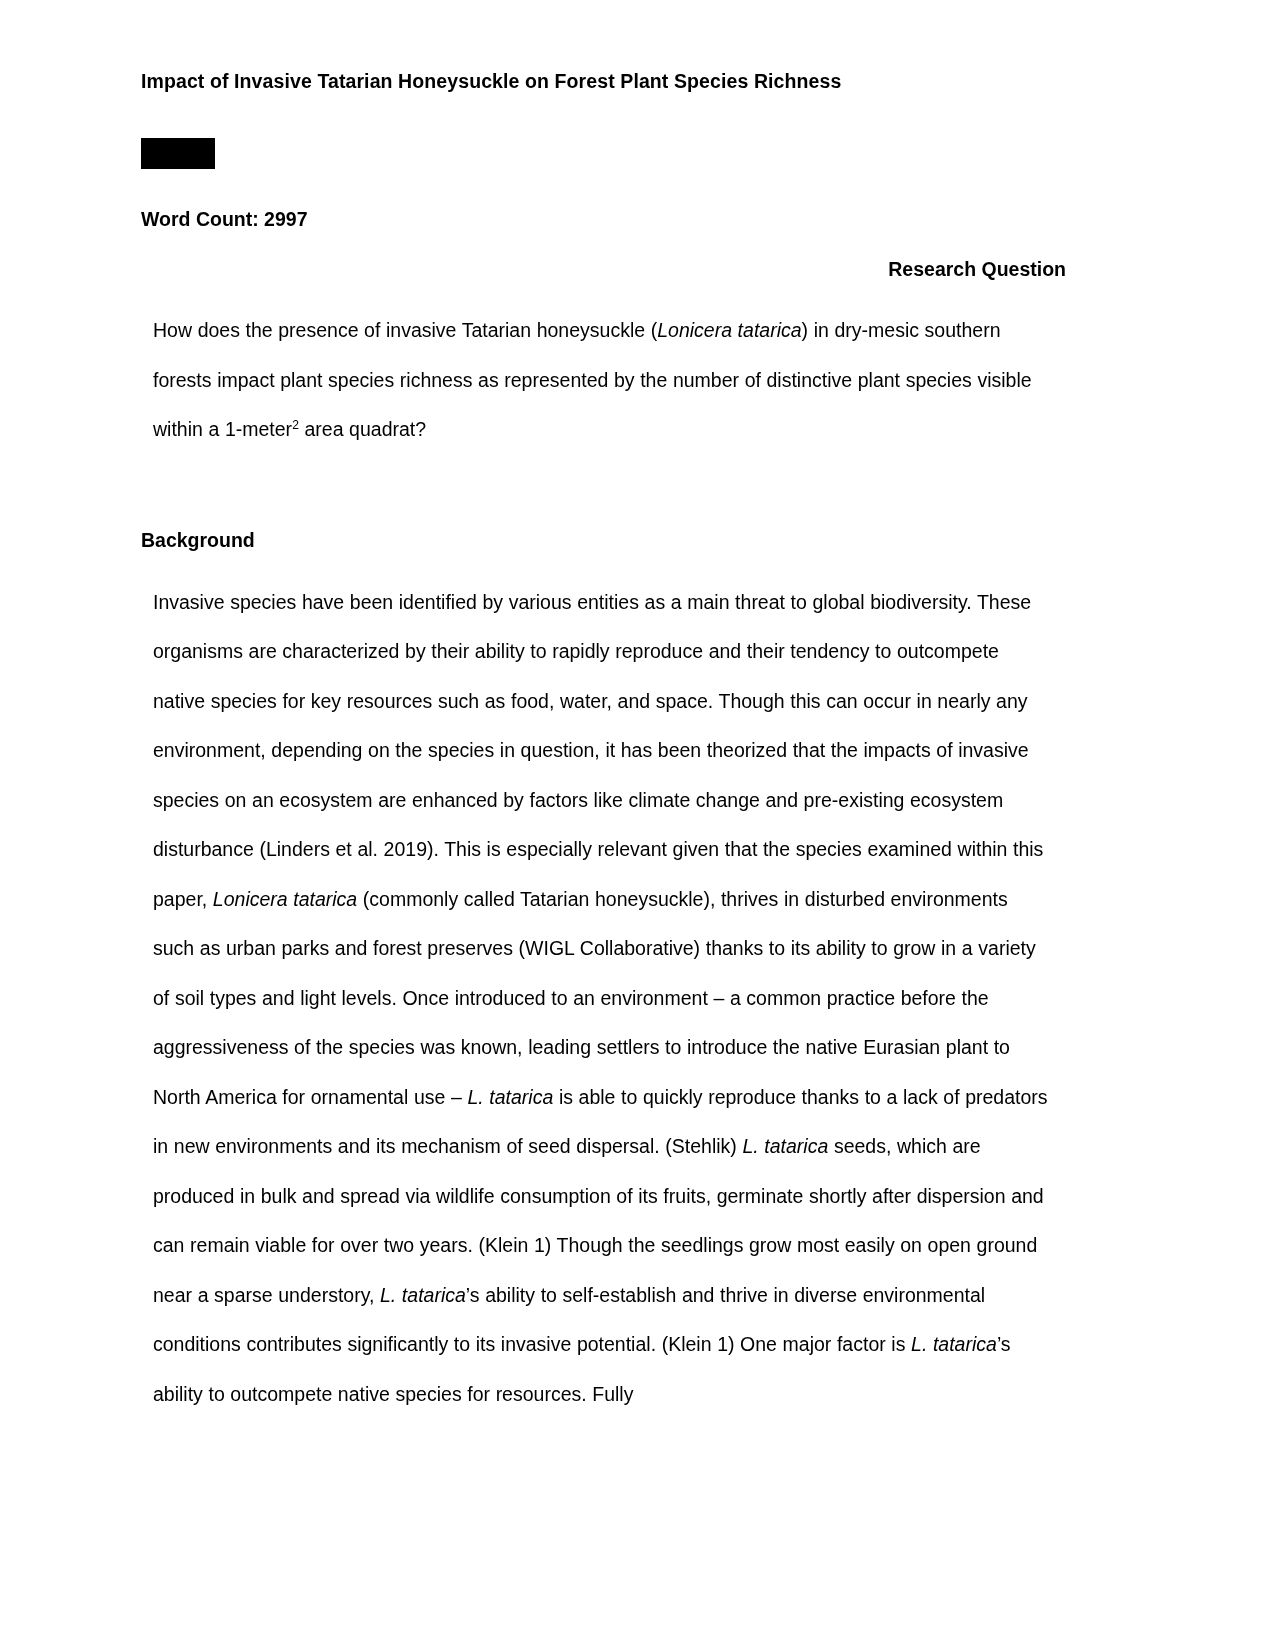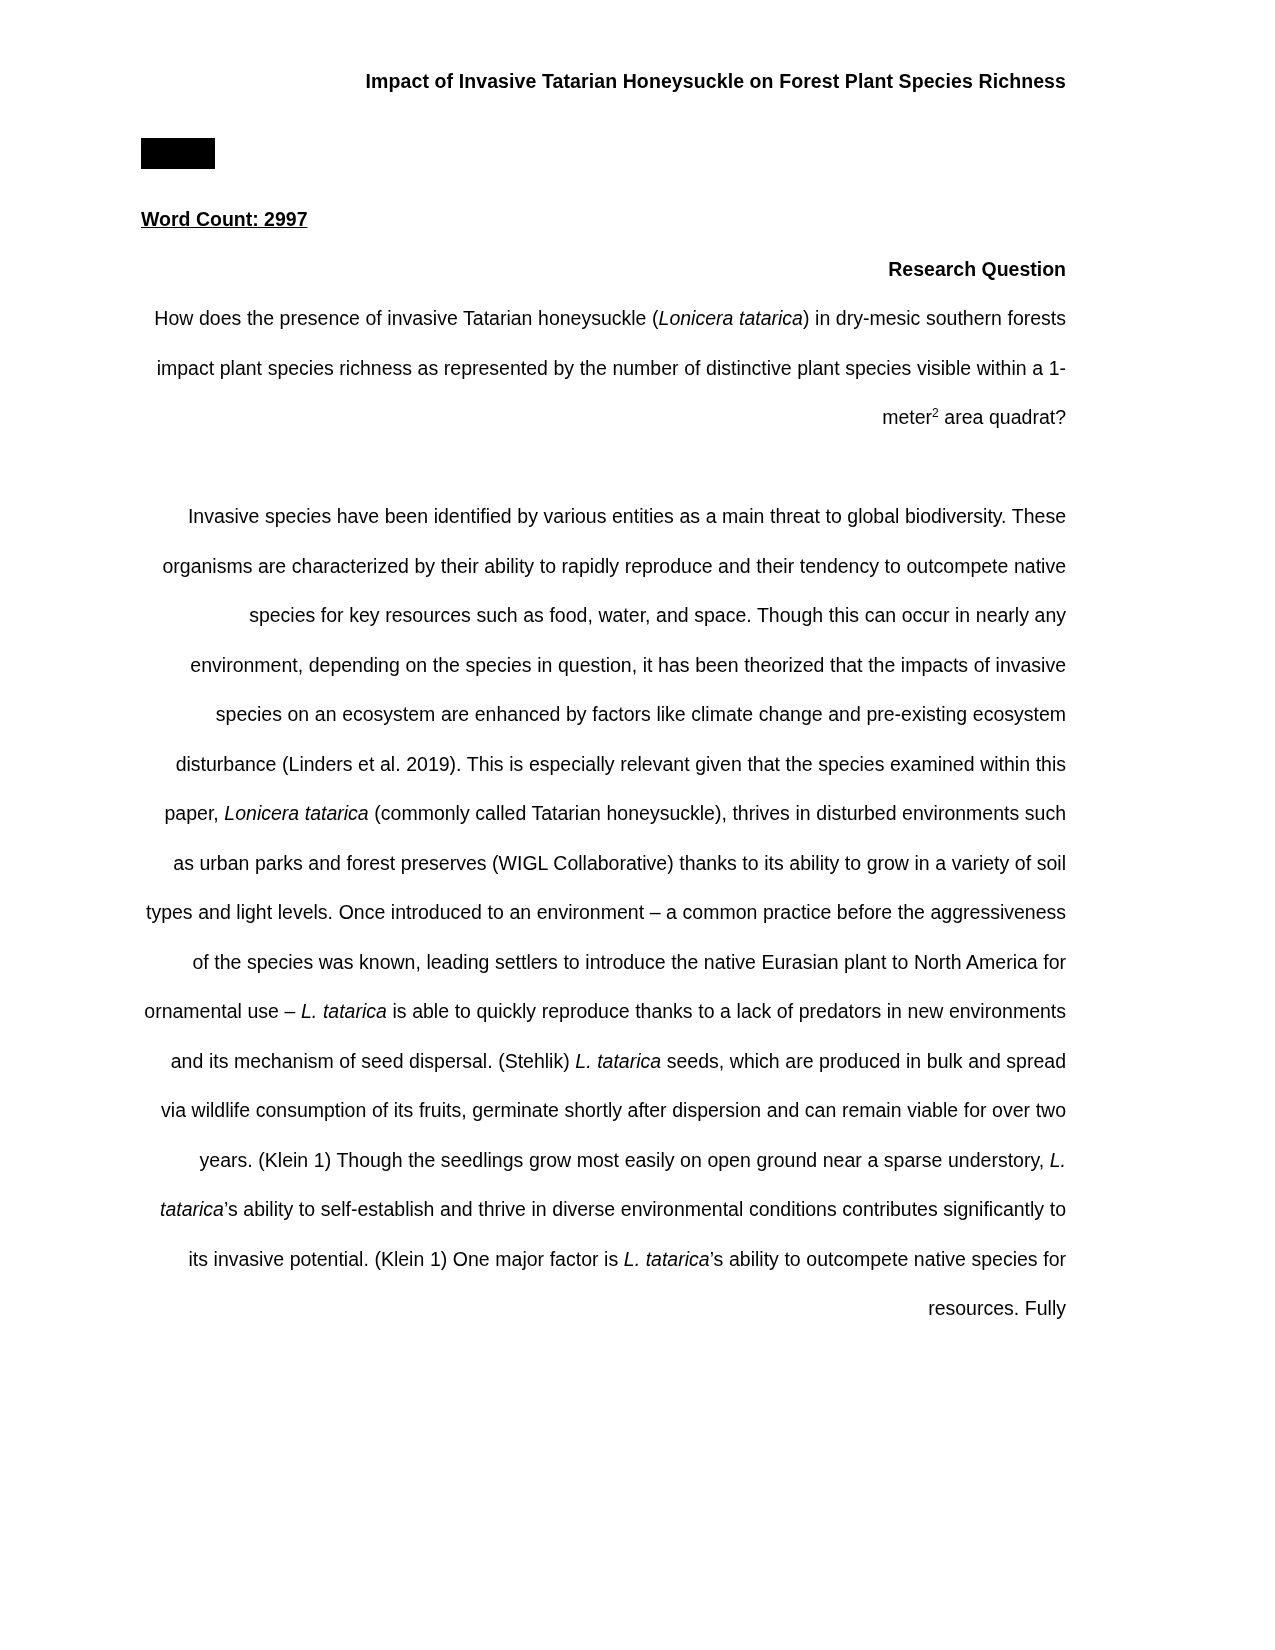--- a/index.html
+++ b/index.html
@@ -23,21 +23,21 @@
   }
   .doc-body {
     position: absolute;
     left: 141px;
     top: 0;
     width: 925px;
   }
   .doc-title {
     font-size: 19.5px;
     font-weight: bold;
-    text-align: right;
+    text-align: left;
     letter-spacing: 0.1px;
     margin: 0;
     padding-top: 69px;
     line-height: 1.25;
   }
   .redaction-bar {
     width: 74px;
     height: 31px;
     background: #000000;
     margin-top: 45px;
@@ -45,34 +45,33 @@
   }
   .heading {
     font-size: 19.5px;
     font-weight: bold;
     line-height: 49.5px;
     margin: 0;
     white-space: nowrap;
   }
   .heading.word-count {
     margin-top: 26px;
-    text-decoration: underline;
   }
   .heading.research-q {
     margin-top: 0px;
     text-align: right;
   }
   .heading.background {
     margin-top: 0px;
   }
   p.para {
     font-size: 19.5px;
     line-height: 49.5px;
-    margin: 0;
-    text-align: right;
+    margin: 12px;
+    text-align: left;
     word-spacing: 0.2px;
   }
   .spacer-blank {
     height: 49.5px;
   }
   em, .sci {
     font-style: italic;
   }
   sup {
     font-size: 0.62em;
@@ -91,17 +90,18 @@
     <div class="redaction-bar"></div>
 
     <div class="heading word-count">Word Count: 2997</div>
 
     <div class="heading research-q">Research Question</div>
 
     <p class="para">How does the presence of invasive Tatarian honeysuckle (<em>Lonicera tatarica</em>) in dry-mesic southern forests impact plant species richness as represented by the number of distinctive plant species visible within a 1-meter<sup>2</sup> area quadrat?</p>
 
     <div class="spacer-blank"></div>
 
+    <div class="heading background">Background</div>
 
     <p class="para">Invasive species have been identified by various entities as a main threat to global biodiversity. These organisms are characterized by their ability to rapidly reproduce and their tendency to outcompete native species for key resources such as food, water, and space. Though this can occur in nearly any environment, depending on the species in question, it has been theorized that the impacts of invasive species on an ecosystem are enhanced by factors like climate change and pre-existing ecosystem disturbance (Linders et al. 2019). This is especially relevant given that the species examined within this paper, <em>Lonicera tatarica</em> (commonly called Tatarian honeysuckle), thrives in disturbed environments such as urban parks and forest preserves (WIGL Collaborative) thanks to its ability to grow in a variety of soil types and light levels. Once introduced to an environment – a common practice before the aggressiveness of the species was known, leading settlers to introduce the native Eurasian plant to North America for ornamental use – <em>L. tatarica</em> is able to quickly reproduce thanks to a lack of predators in new environments and its mechanism of seed dispersal. (Stehlik) <em>L. tatarica</em> seeds, which are produced in bulk and spread via wildlife consumption of its fruits, germinate shortly after dispersion and can remain viable for over two years. (Klein 1) Though the seedlings grow most easily on open ground near a sparse understory, <em>L. tatarica</em>’s ability to self-establish and thrive in diverse environmental conditions contributes significantly to its invasive potential. (Klein 1) One major factor is <em>L. tatarica</em>’s ability to outcompete native species for resources. Fully</p>
 
   </div>
 </div>
 
 </body></html>

